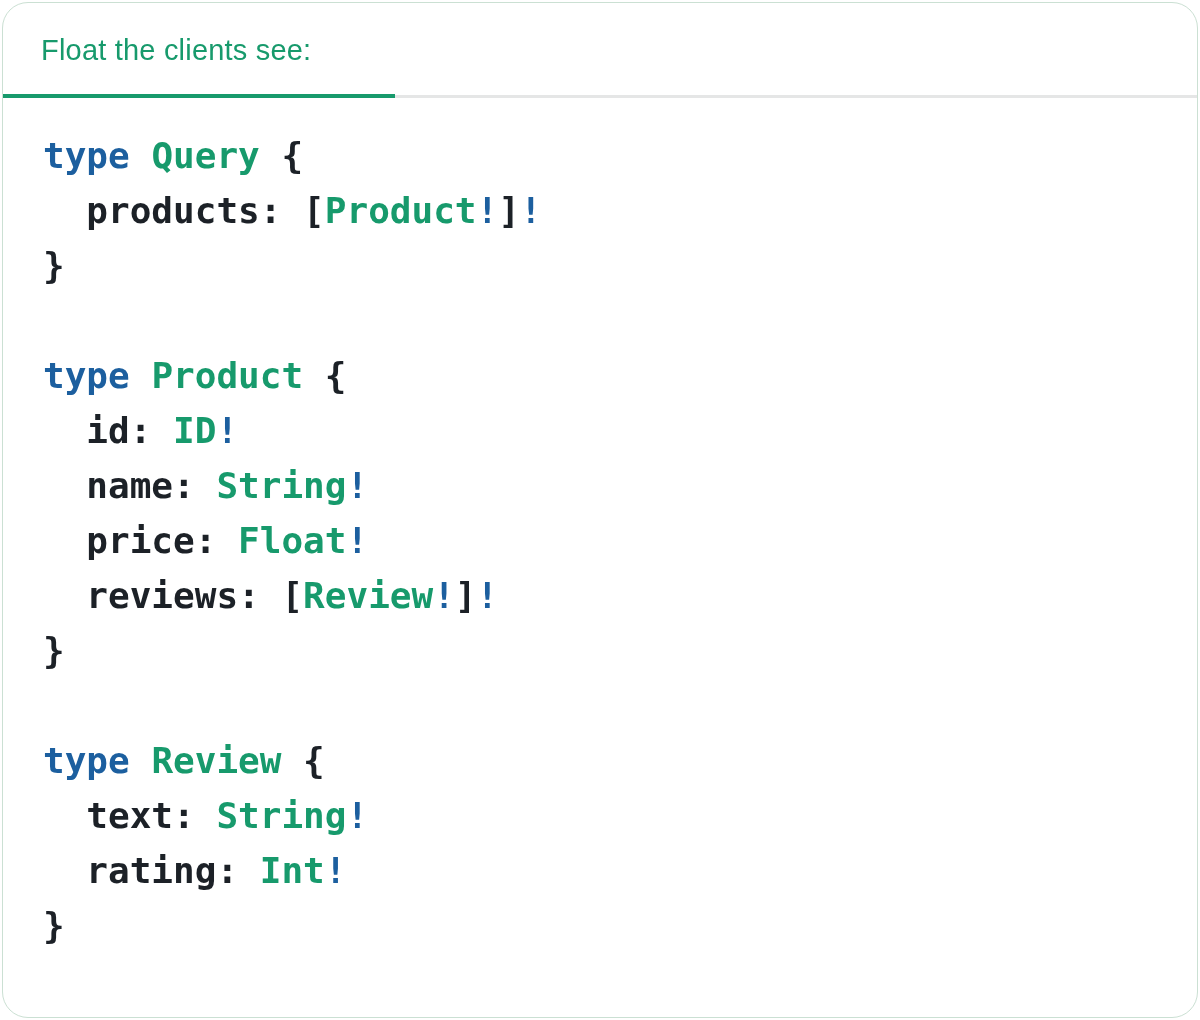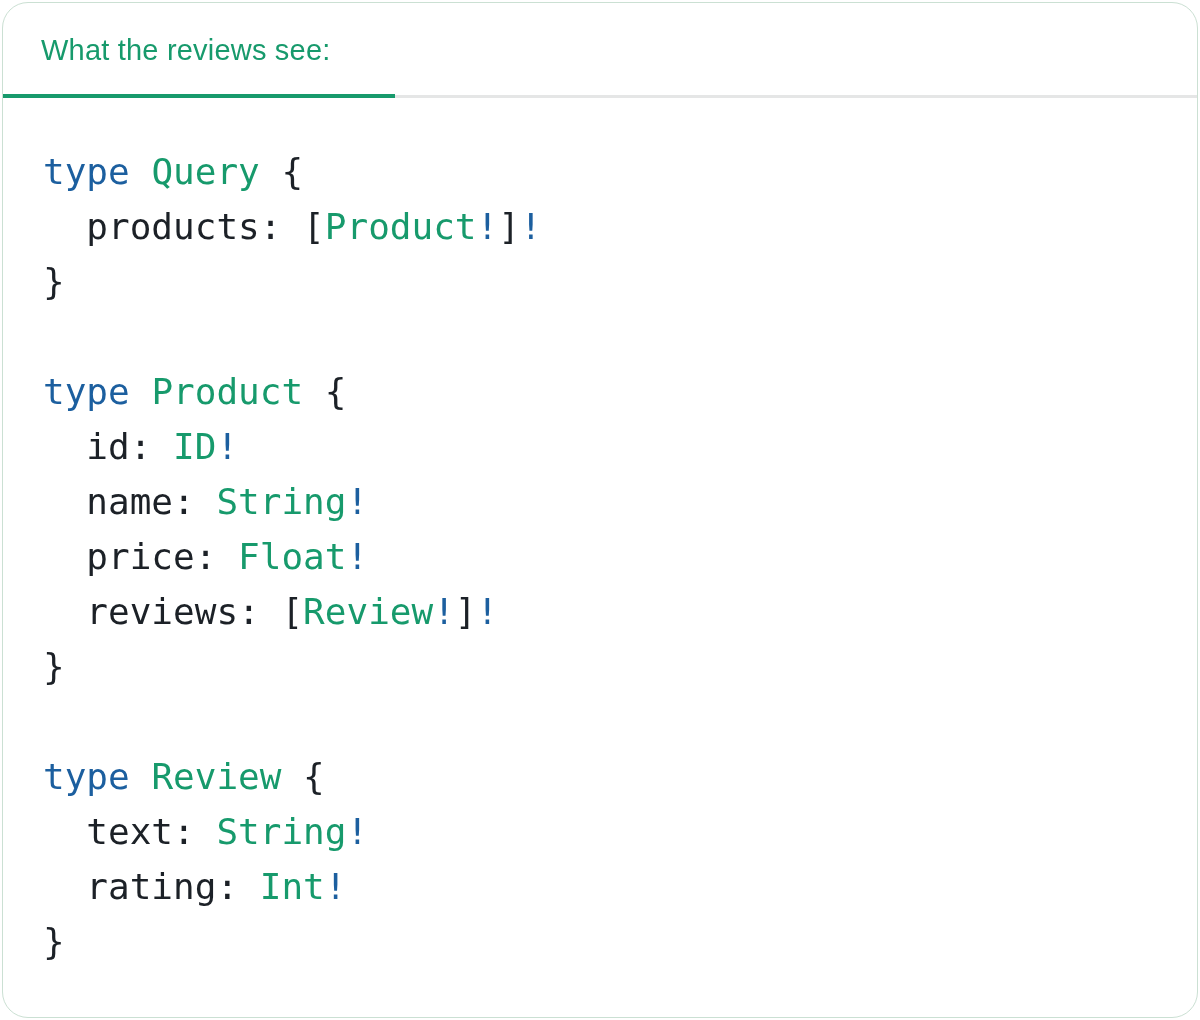--- a/index.html
+++ b/index.html
@@ -45,38 +45,39 @@
   }
   .tab-label {
     font-size: 29px;
     font-weight: 500;
     letter-spacing: 0.2px;
     color: var(--accent_teal);
     white-space: nowrap;
   }
   .code-block {
     margin: 0;
-    padding: 46px 30px 20px 40px;
+    padding: 30px 30px 20px 40px;
     font-family: "DejaVu Sans Mono", "Liberation Mono", monospace;
     font-size: 36px;
     color: var(--code_text);
+    font-weight: bold;
   }
   .code-line {
     height: 55px;
     line-height: 55px;
     white-space: pre;
   }
   .tok-kw   { color: var(--keyword_blue); }
   .tok-type { color: var(--accent_teal); }
   .tok-bang { color: var(--keyword_blue); }
   .tok-plain, .tok-punct { color: var(--code_text); }
 </style>
 </head>
 <body>
 
 <div class="card">
   <div class="tabbar">
     <div class="tab">
-      <span class="tab-label">What the reviews see:</span>
+      <span class="tab-label">Float the clients see:</span>
     </div>
   </div>
   <pre class="code-block"><div class="code-line"><span class="tok-kw">type</span><span class="tok-plain"> </span><span class="tok-type">Query</span><span class="tok-plain"> {</span></div><div class="code-line"><span class="tok-plain">  products: </span><span class="tok-punct">[</span><span class="tok-type">Product</span><span class="tok-bang">!</span><span class="tok-punct">]</span><span class="tok-bang">!</span></div><div class="code-line"><span class="tok-plain">}</span></div><div class="code-line"> </div><div class="code-line"><span class="tok-kw">type</span><span class="tok-plain"> </span><span class="tok-type">Product</span><span class="tok-plain"> {</span></div><div class="code-line"><span class="tok-plain">  id: </span><span class="tok-type">ID</span><span class="tok-bang">!</span></div><div class="code-line"><span class="tok-plain">  name: </span><span class="tok-type">String</span><span class="tok-bang">!</span></div><div class="code-line"><span class="tok-plain">  price: </span><span class="tok-type">Float</span><span class="tok-bang">!</span></div><div class="code-line"><span class="tok-plain">  reviews: </span><span class="tok-punct">[</span><span class="tok-type">Review</span><span class="tok-bang">!</span><span class="tok-punct">]</span><span class="tok-bang">!</span></div><div class="code-line"><span class="tok-plain">}</span></div><div class="code-line"> </div><div class="code-line"><span class="tok-kw">type</span><span class="tok-plain"> </span><span class="tok-type">Review</span><span class="tok-plain"> {</span></div><div class="code-line"><span class="tok-plain">  text: </span><span class="tok-type">String</span><span class="tok-bang">!</span></div><div class="code-line"><span class="tok-plain">  rating: </span><span class="tok-type">Int</span><span class="tok-bang">!</span></div><div class="code-line"><span class="tok-plain">}</span></div></pre>
 </div>
 
 </body></html>

